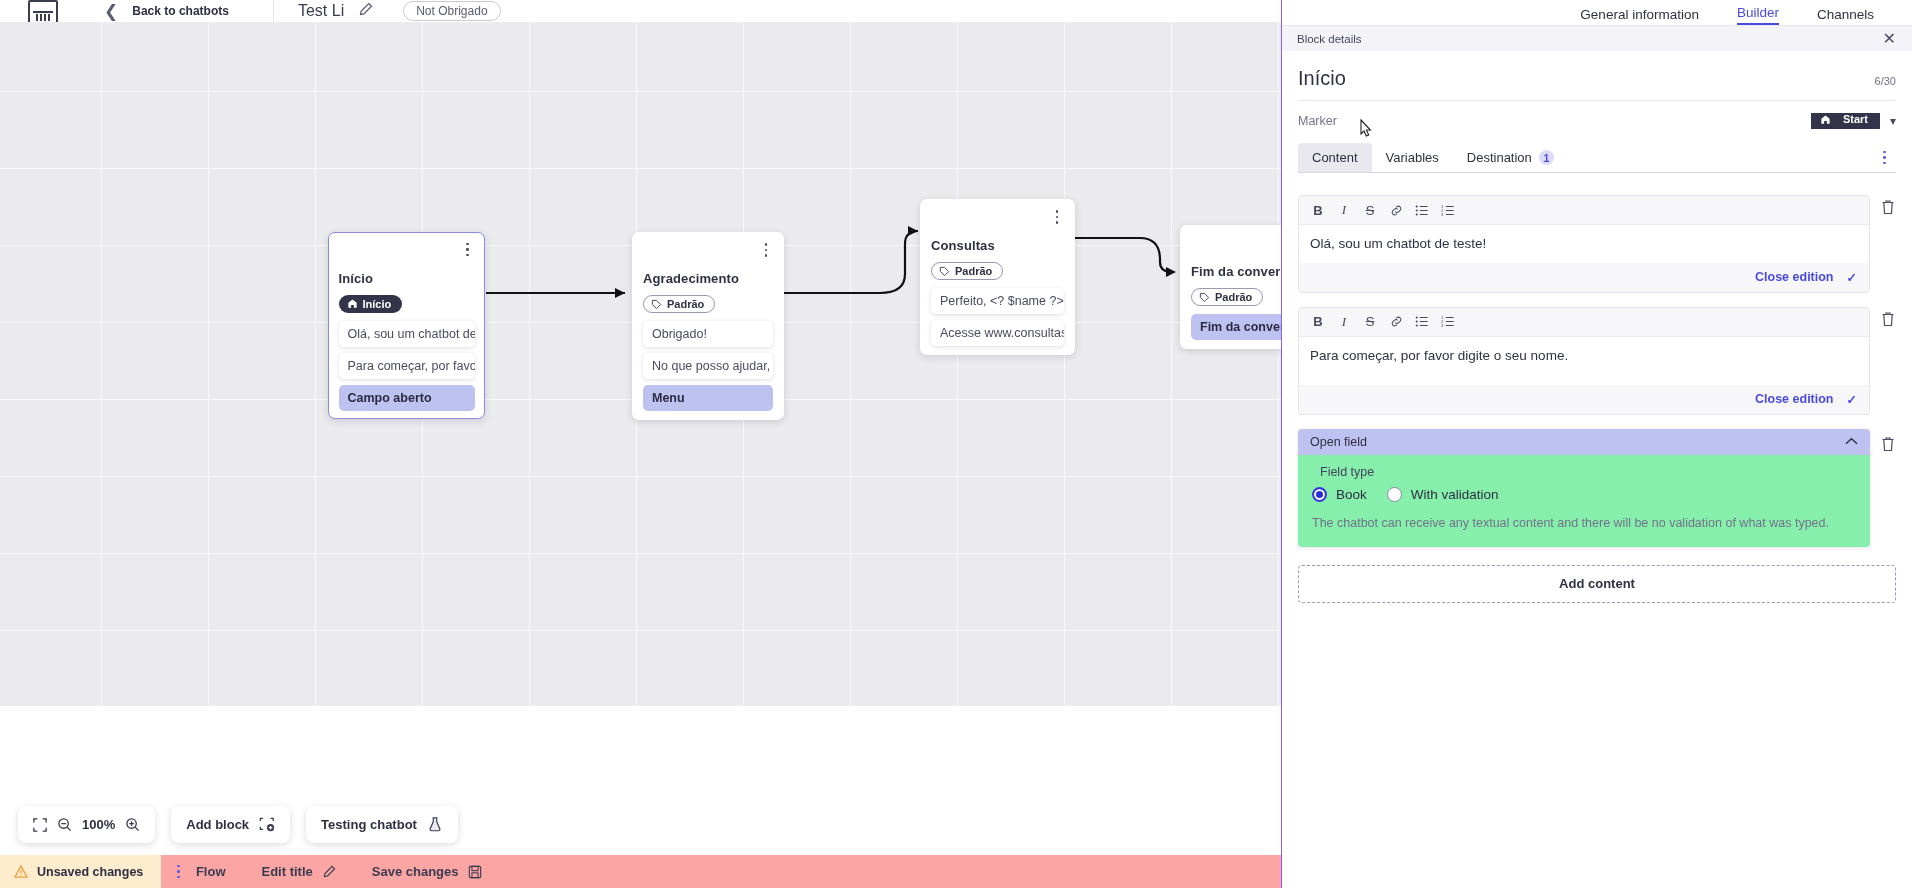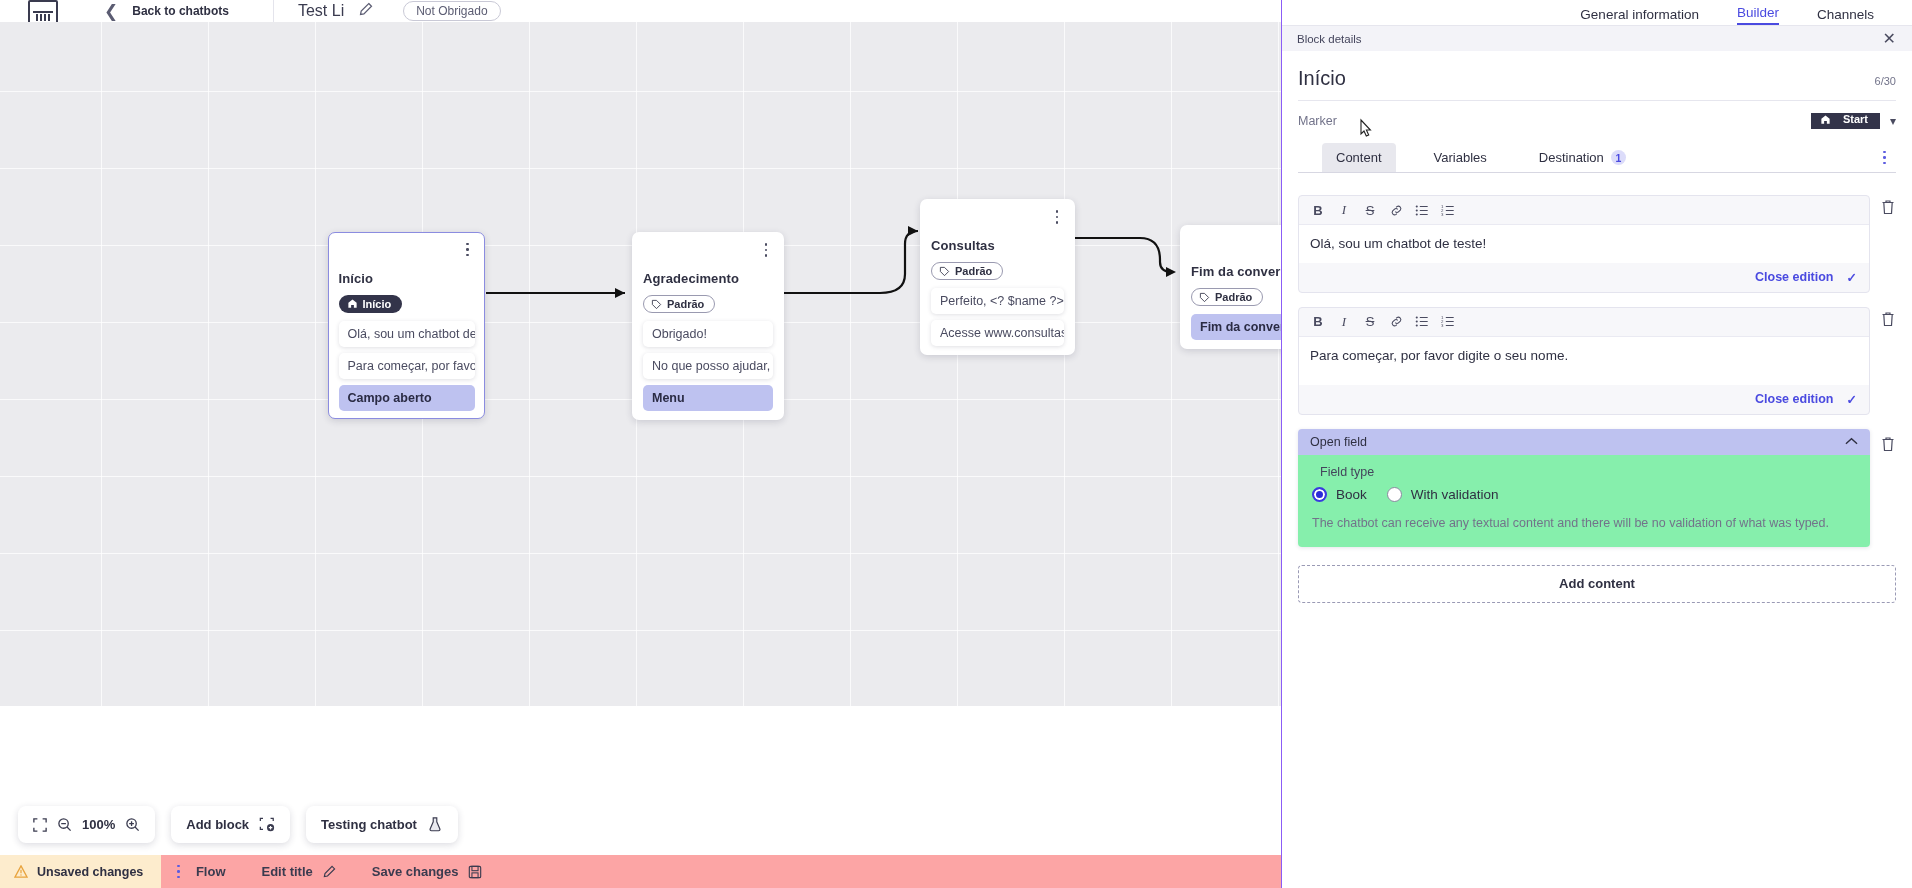--- a/index.html
+++ b/index.html
@@ -134,21 +134,21 @@
   .markerrow{ display:flex; align-items:center; justify-content:space-between; padding:12px 0 10px 0;}
   .marker-lbl{ font-size:12.5px; color:#72738a;}
   .start-wrap{ display:flex; align-items:center; gap:10px;}
   .start-badge{
     display:inline-flex; align-items:center; gap:12px; background:#33344a; color:#fff;
     font-size:11px; font-weight:bold; border-radius:0; padding:0 12px 4px 9px;
   }
   .chev-dn{ color:#4a4b60; font-size:12px;}
   .subtabs{ display:flex; align-items:center; border-bottom:1px solid #d7d7e2; margin-top:4px;}
   .stab{ font-size:13px; color:#2f3042; padding:7px 14px; cursor:pointer; display:flex;
-         align-items:flex-end; gap:7px; border-radius:4px 4px 0 0;margin-left:24px;}
+         align-items:flex-end; gap:7px; border-radius:4px 4px 0 0;}
   .stab.active{ background:#e8e8ee;}
   .mini-badge{ background:#dcdcfa; color:#4a4ae0; font-size:10.5px; font-weight:bold;
                border-radius:50%; width:15px; height:15px; display:inline-flex;
                align-items:center; justify-content:center;}
   .stab-kebab{ margin-left:auto; display:flex; flex-direction:column; gap:3px;
                align-items:center; padding:6px 10px;}
   .stab-kebab i{ width:2.6px;height:2.6px;border-radius:50%;background:#5c5ce0;display:block;}
 
   .panel-scroll{ padding-top:22px; }
   .editor-wrap{ display:flex; align-items:flex-start; gap:10px; margin-bottom:14px;}

